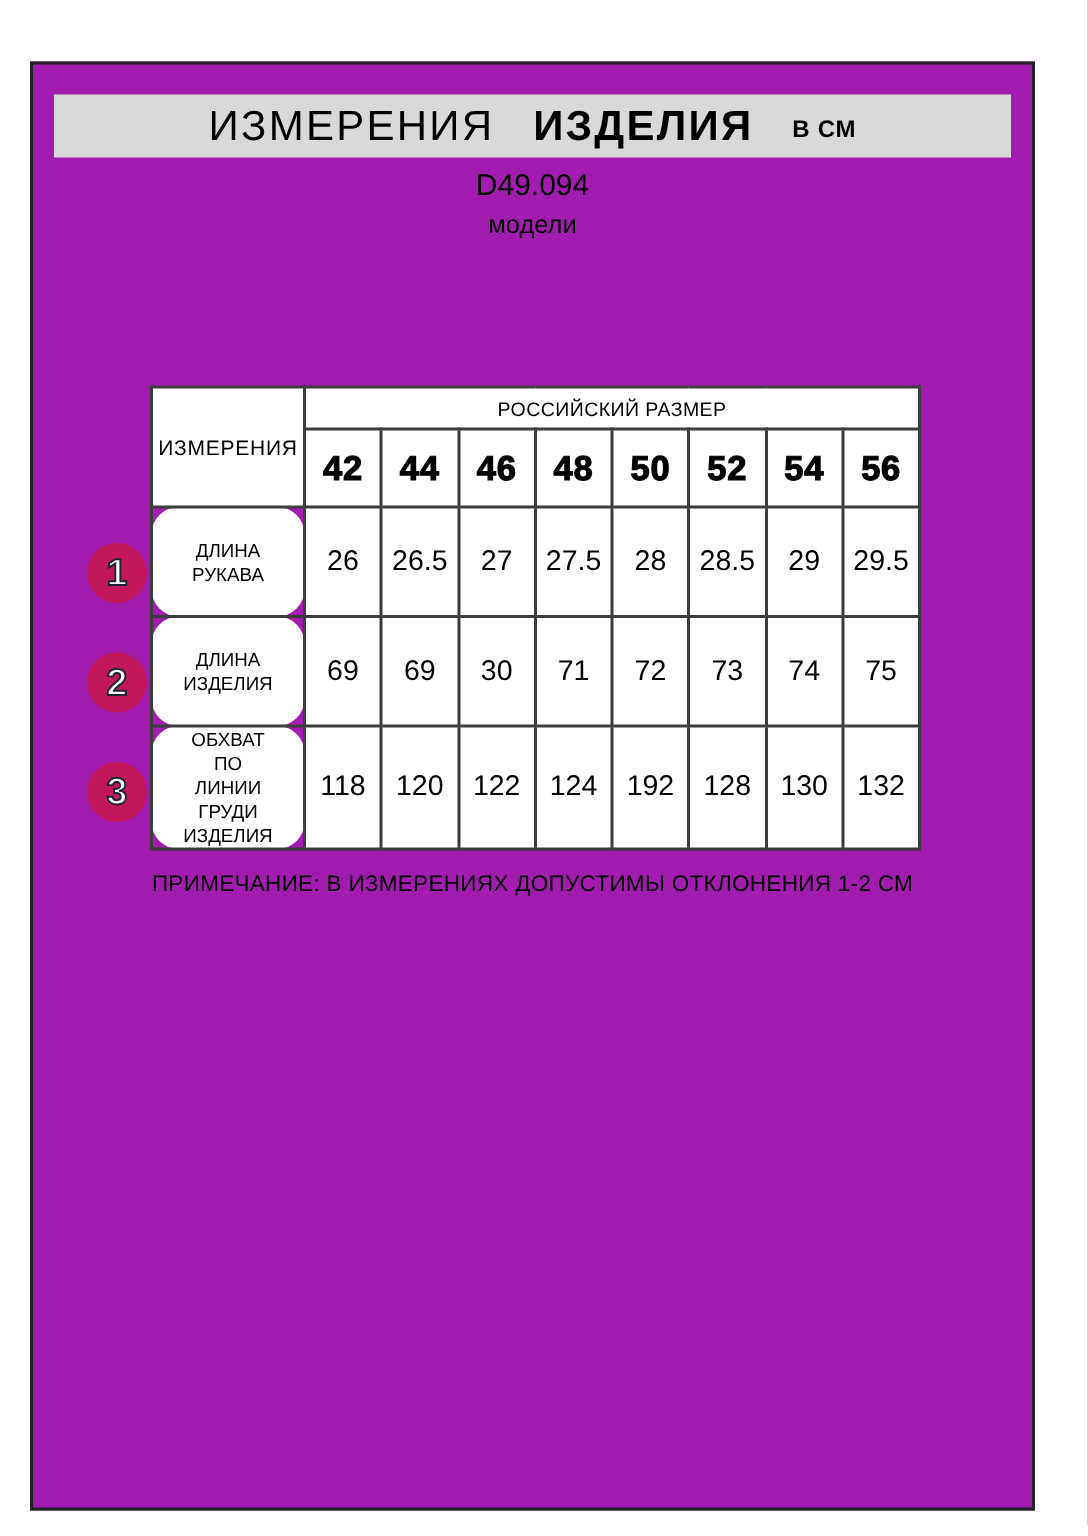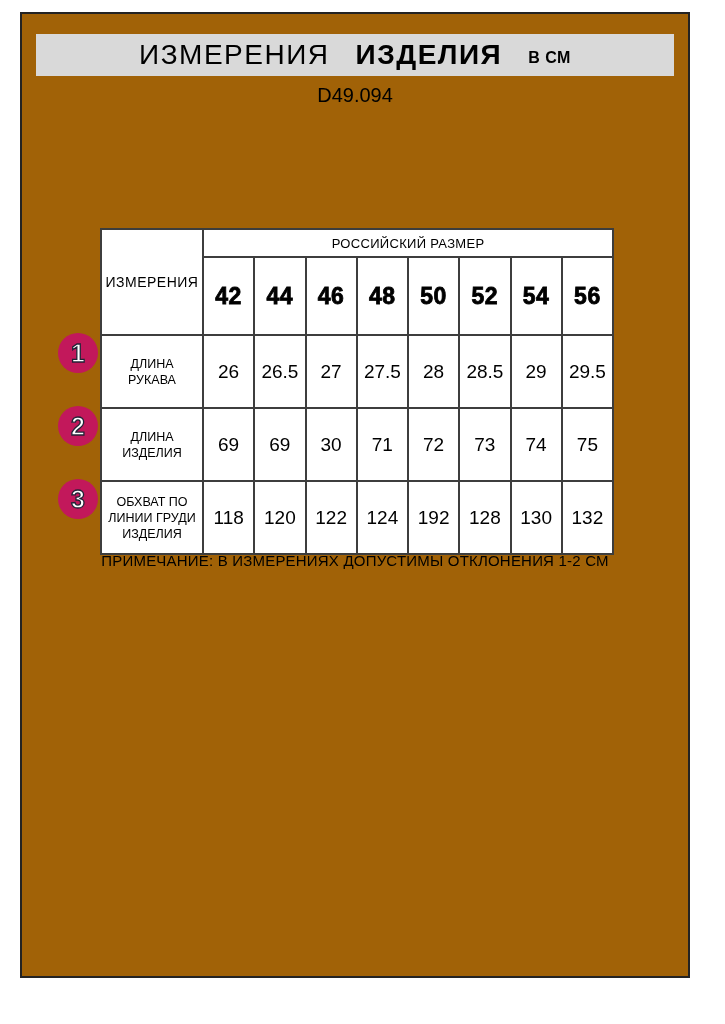--- a/index.html
+++ b/index.html
@@ -5,24 +5,24 @@
   * { margin: 0; padding: 0; box-sizing: border-box; }
   html, body {
     width: 725px; height: 1024px;
     background: #ffffff;
     font-family: "Liberation Sans", sans-serif;
     color: #000;
     overflow: hidden;
   }
   .page {
     position: absolute;
-    left: 20px; top: 12px;
+    left: 20px; top: 41px;
     width: 670px; height: 966px;
     border: 2px solid #232323;
-    background: #a16207;
+    background: #a21caf;
   }
   
   .title-bar {
     margin: 20px 14px 0 14px;
     height: 42px;
     background: #d9d9d9;
     display: flex;
     align-items: center;
     justify-content: center;
     gap: 26px;
@@ -54,23 +54,23 @@
     width: 512px;
   }
   table.size-table td {
     border: 2px solid #3d3d3d;
     text-align: center;
     vertical-align: middle;
     background: #fff;
   }
   td.corner-cell   { font-size: 14px; letter-spacing: 0.5px; }
   td.group-header  { height: 28px; font-size: 13px; letter-spacing: 0.3px; }
-  tr.row-sizes td  { height: 78px; font-size: 23px; font-weight: 700; -webkit-text-stroke: 0.8px #000; letter-spacing: 0.5px; }
+  tr.row-sizes td  { height: 52px; font-size: 23px; font-weight: 700; -webkit-text-stroke: 0.8px #000; letter-spacing: 0.5px; }
   tr.data-row td   { height: 73px; }
-  td.label-cell    { font-size: 12.5px; line-height: 16px; padding: 0 6px; }
+  td.label-cell    { font-size: 12.5px; line-height: 16px; padding: 0 18px; border-radius: 18px; }
   td.label-cell .lbl-line { display: block; }
   td.value-cell    { font-size: 19px; }
   
   .marker {
     position: absolute;
     left: 36px;
     width: 40px; height: 40px;
     border-radius: 50%;
     background: #c2185b;
     color: #ffffff;
@@ -103,20 +103,21 @@
 
   <div class="title-bar">
     <span class="title-main">ИЗМЕРЕНИЯ</span>
     <span class="title-bold">ИЗДЕЛИЯ</span>
     <span class="title-unit">В СМ</span>
   </div>
 
   <div class="product-code">D49.094</div>
 
   <div class="description">
+    <span class="line">модели</span>
   </div>
 
   <table class="size-table">
     <colgroup>
       <col style="width:102px">
       <col span="8" style="width:51.25px">
     </colgroup>
     <tbody>
       <tr class="row-group">
         <td class="corner-cell" rowspan="2">ИЗМЕРЕНИЯ</td>

